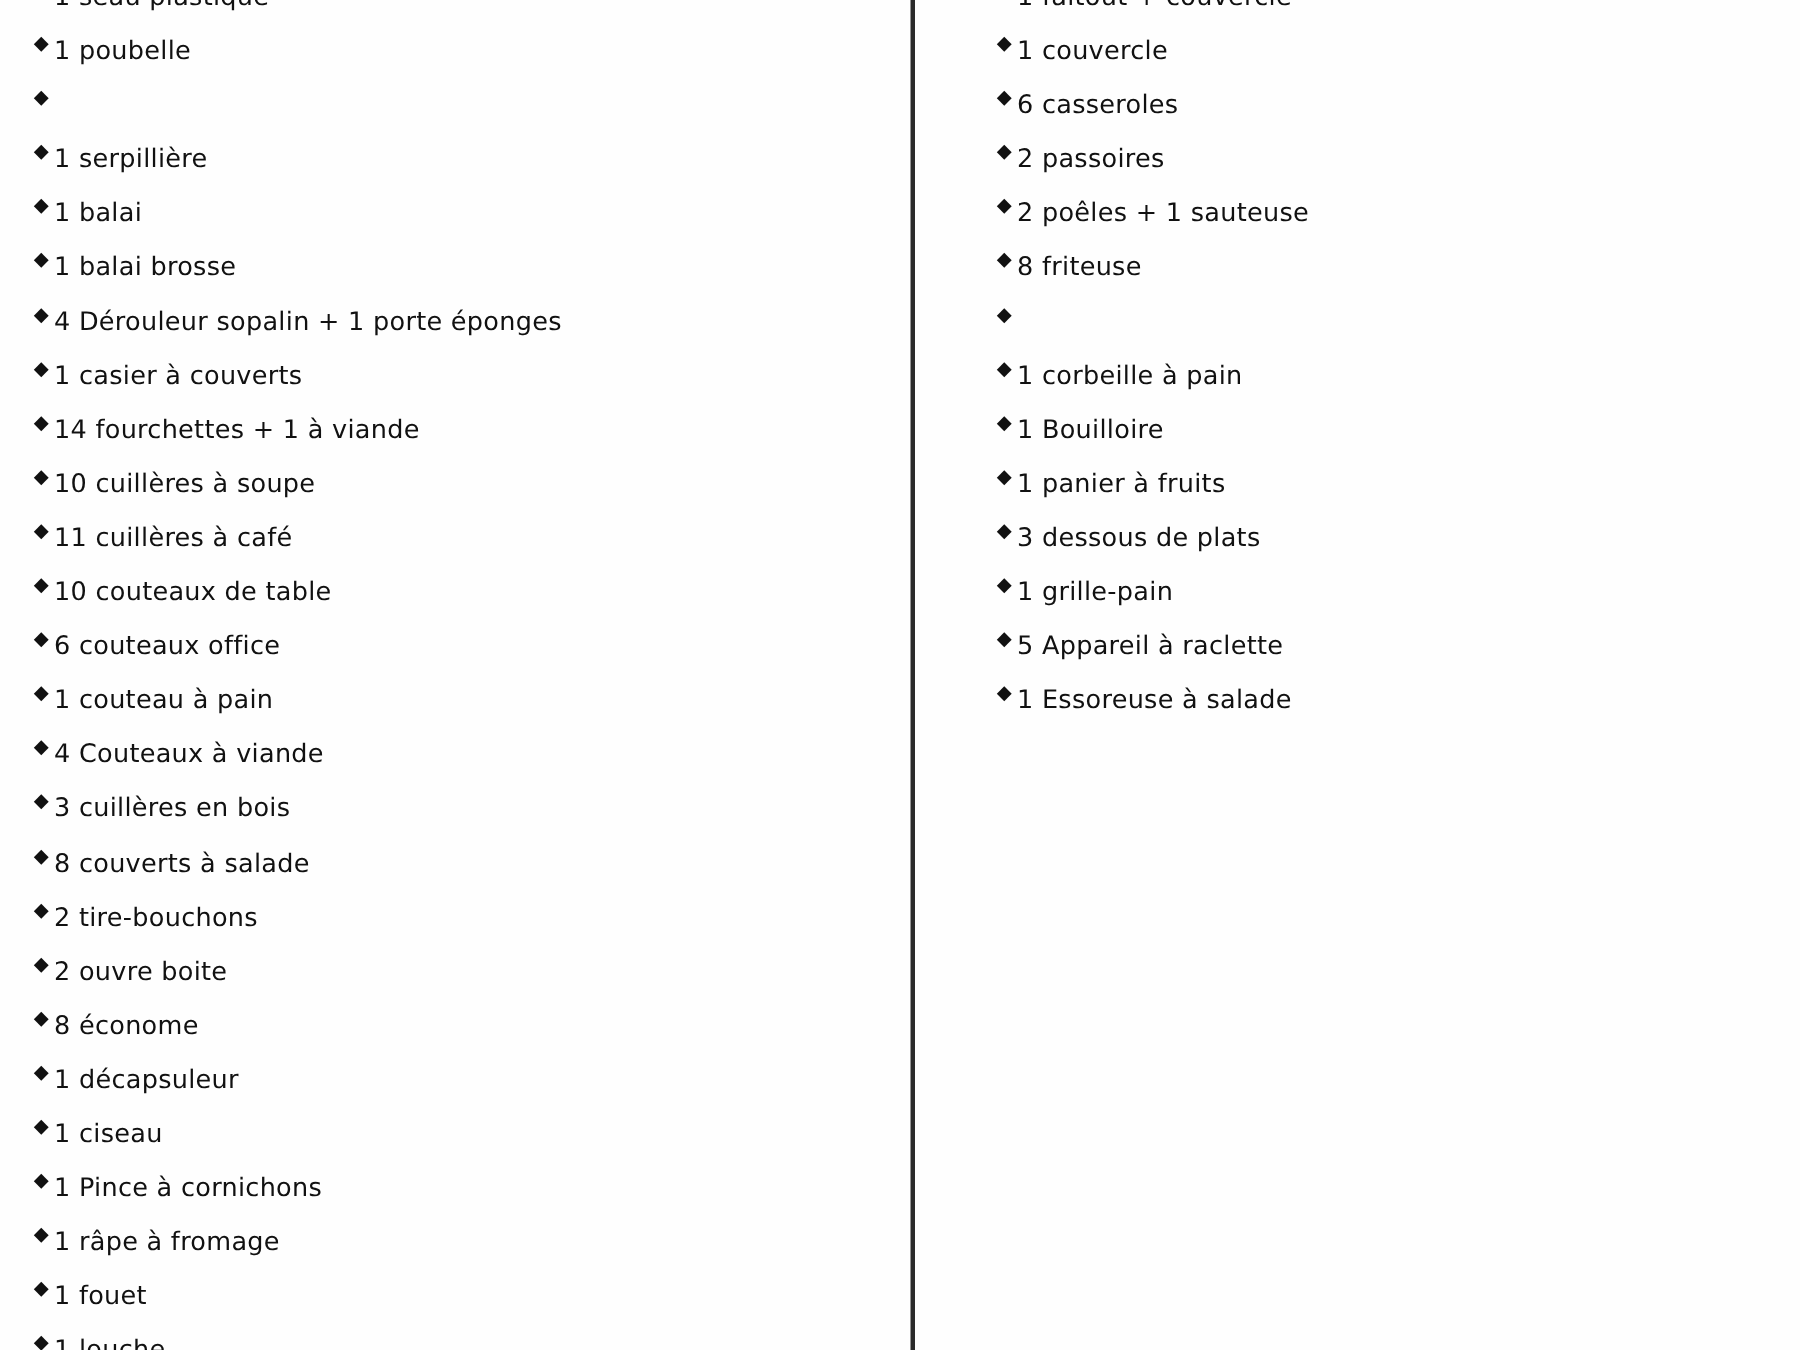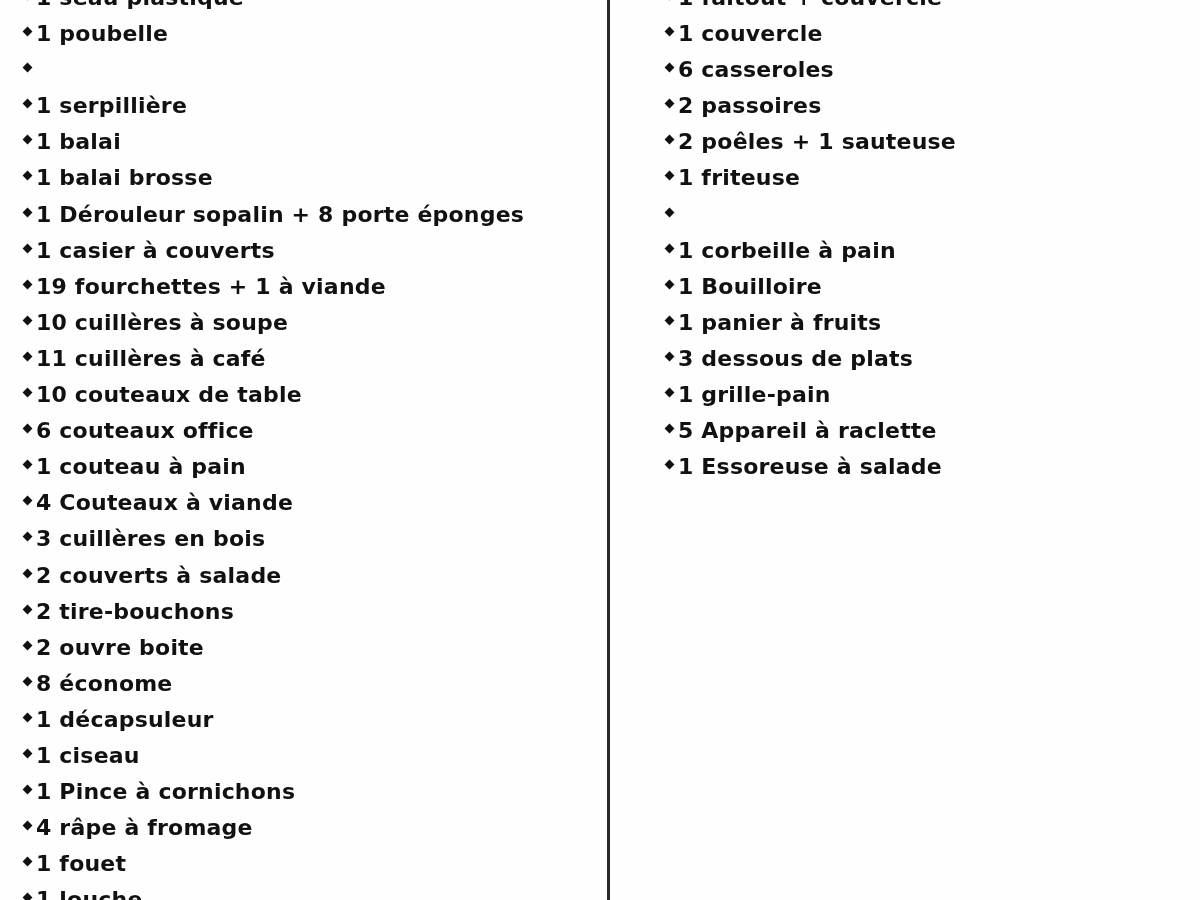--- a/index.html
+++ b/index.html
@@ -8,23 +8,22 @@
       background: #fefefe; position: relative;
       font-family: "DejaVu Sans", sans-serif;
       color: #111;
     }
     .col {
       position: absolute; top: -20px; margin: 0; padding: 0; list-style: none;
     }
     .col.left { left: 22px; }
     .col.right { left: 664px; }
     .item {
-      height: 36.1px; line-height: 36px; font-size: 22px; white-space: nowrap;
+      height: 36.1px; line-height: 36px; font-size: 17px; white-space: nowrap;
       letter-spacing: 0.2px;
-      font-weight: bold;
     }
     .bullet {
       display: inline-block; width: 7px; height: 7px; background: #111;
       transform: rotate(45deg); margin-right: 5px; margin-left: 2px;
       vertical-align: 6px;
     }
     .divider {
       position: absolute; left: 607px; top: 0; width: 3px; height: 900px;
       background: #2a2a2a;
     }
@@ -32,49 +31,49 @@
 </head>
 <body>
 
 <ul class="col left" id="left-list">
     <li class="item"><span class="bullet"></span><span>1 seau plastique</span></li>
     <li class="item"><span class="bullet"></span><span>1 poubelle</span></li>
     <li class="item"><span class="bullet"></span></li>
     <li class="item"><span class="bullet"></span><span>1 serpillière</span></li>
     <li class="item"><span class="bullet"></span><span>1 balai</span></li>
     <li class="item"><span class="bullet"></span><span>1 balai brosse</span></li>
-    <li class="item"><span class="bullet"></span><span>1 Dérouleur sopalin + 8 porte éponges</span></li>
+    <li class="item"><span class="bullet"></span><span>4 Dérouleur sopalin + 1 porte éponges</span></li>
     <li class="item"><span class="bullet"></span><span>1 casier à couverts</span></li>
-    <li class="item"><span class="bullet"></span><span>19 fourchettes + 1 à viande</span></li>
+    <li class="item"><span class="bullet"></span><span>14 fourchettes + 1 à viande</span></li>
     <li class="item"><span class="bullet"></span><span>10 cuillères à soupe</span></li>
     <li class="item"><span class="bullet"></span><span>11 cuillères à café</span></li>
     <li class="item"><span class="bullet"></span><span>10 couteaux de table</span></li>
     <li class="item"><span class="bullet"></span><span>6 couteaux office</span></li>
     <li class="item"><span class="bullet"></span><span>1 couteau à pain</span></li>
     <li class="item"><span class="bullet"></span><span>4 Couteaux à viande</span></li>
     <li class="item"><span class="bullet"></span><span>3 cuillères en bois</span></li>
-    <li class="item"><span class="bullet"></span><span>2 couverts à salade</span></li>
+    <li class="item"><span class="bullet"></span><span>8 couverts à salade</span></li>
     <li class="item"><span class="bullet"></span><span>2 tire-bouchons</span></li>
     <li class="item"><span class="bullet"></span><span>2 ouvre boite</span></li>
     <li class="item"><span class="bullet"></span><span>8 économe</span></li>
     <li class="item"><span class="bullet"></span><span>1 décapsuleur</span></li>
     <li class="item"><span class="bullet"></span><span>1 ciseau</span></li>
     <li class="item"><span class="bullet"></span><span>1 Pince à cornichons</span></li>
-    <li class="item"><span class="bullet"></span><span>4 râpe à fromage</span></li>
+    <li class="item"><span class="bullet"></span><span>1 râpe à fromage</span></li>
     <li class="item"><span class="bullet"></span><span>1 fouet</span></li>
     <li class="item"><span class="bullet"></span><span>1 louche</span></li>
   </ul>
 <div class="divider"></div>
 <ul class="col right" id="right-list">
     <li class="item"><span class="bullet"></span><span>1 faitout + couvercle</span></li>
     <li class="item"><span class="bullet"></span><span>1 couvercle</span></li>
     <li class="item"><span class="bullet"></span><span>6 casseroles</span></li>
     <li class="item"><span class="bullet"></span><span>2 passoires</span></li>
     <li class="item"><span class="bullet"></span><span>2 poêles + 1 sauteuse</span></li>
-    <li class="item"><span class="bullet"></span><span>1 friteuse</span></li>
+    <li class="item"><span class="bullet"></span><span>8 friteuse</span></li>
     <li class="item"><span class="bullet"></span></li>
     <li class="item"><span class="bullet"></span><span>1 corbeille à pain</span></li>
     <li class="item"><span class="bullet"></span><span>1 Bouilloire</span></li>
     <li class="item"><span class="bullet"></span><span>1 panier à fruits</span></li>
     <li class="item"><span class="bullet"></span><span>3 dessous de plats</span></li>
     <li class="item"><span class="bullet"></span><span>1 grille-pain</span></li>
     <li class="item"><span class="bullet"></span><span>5 Appareil à raclette</span></li>
     <li class="item"><span class="bullet"></span><span>1 Essoreuse à salade</span></li>
   </ul>
 

